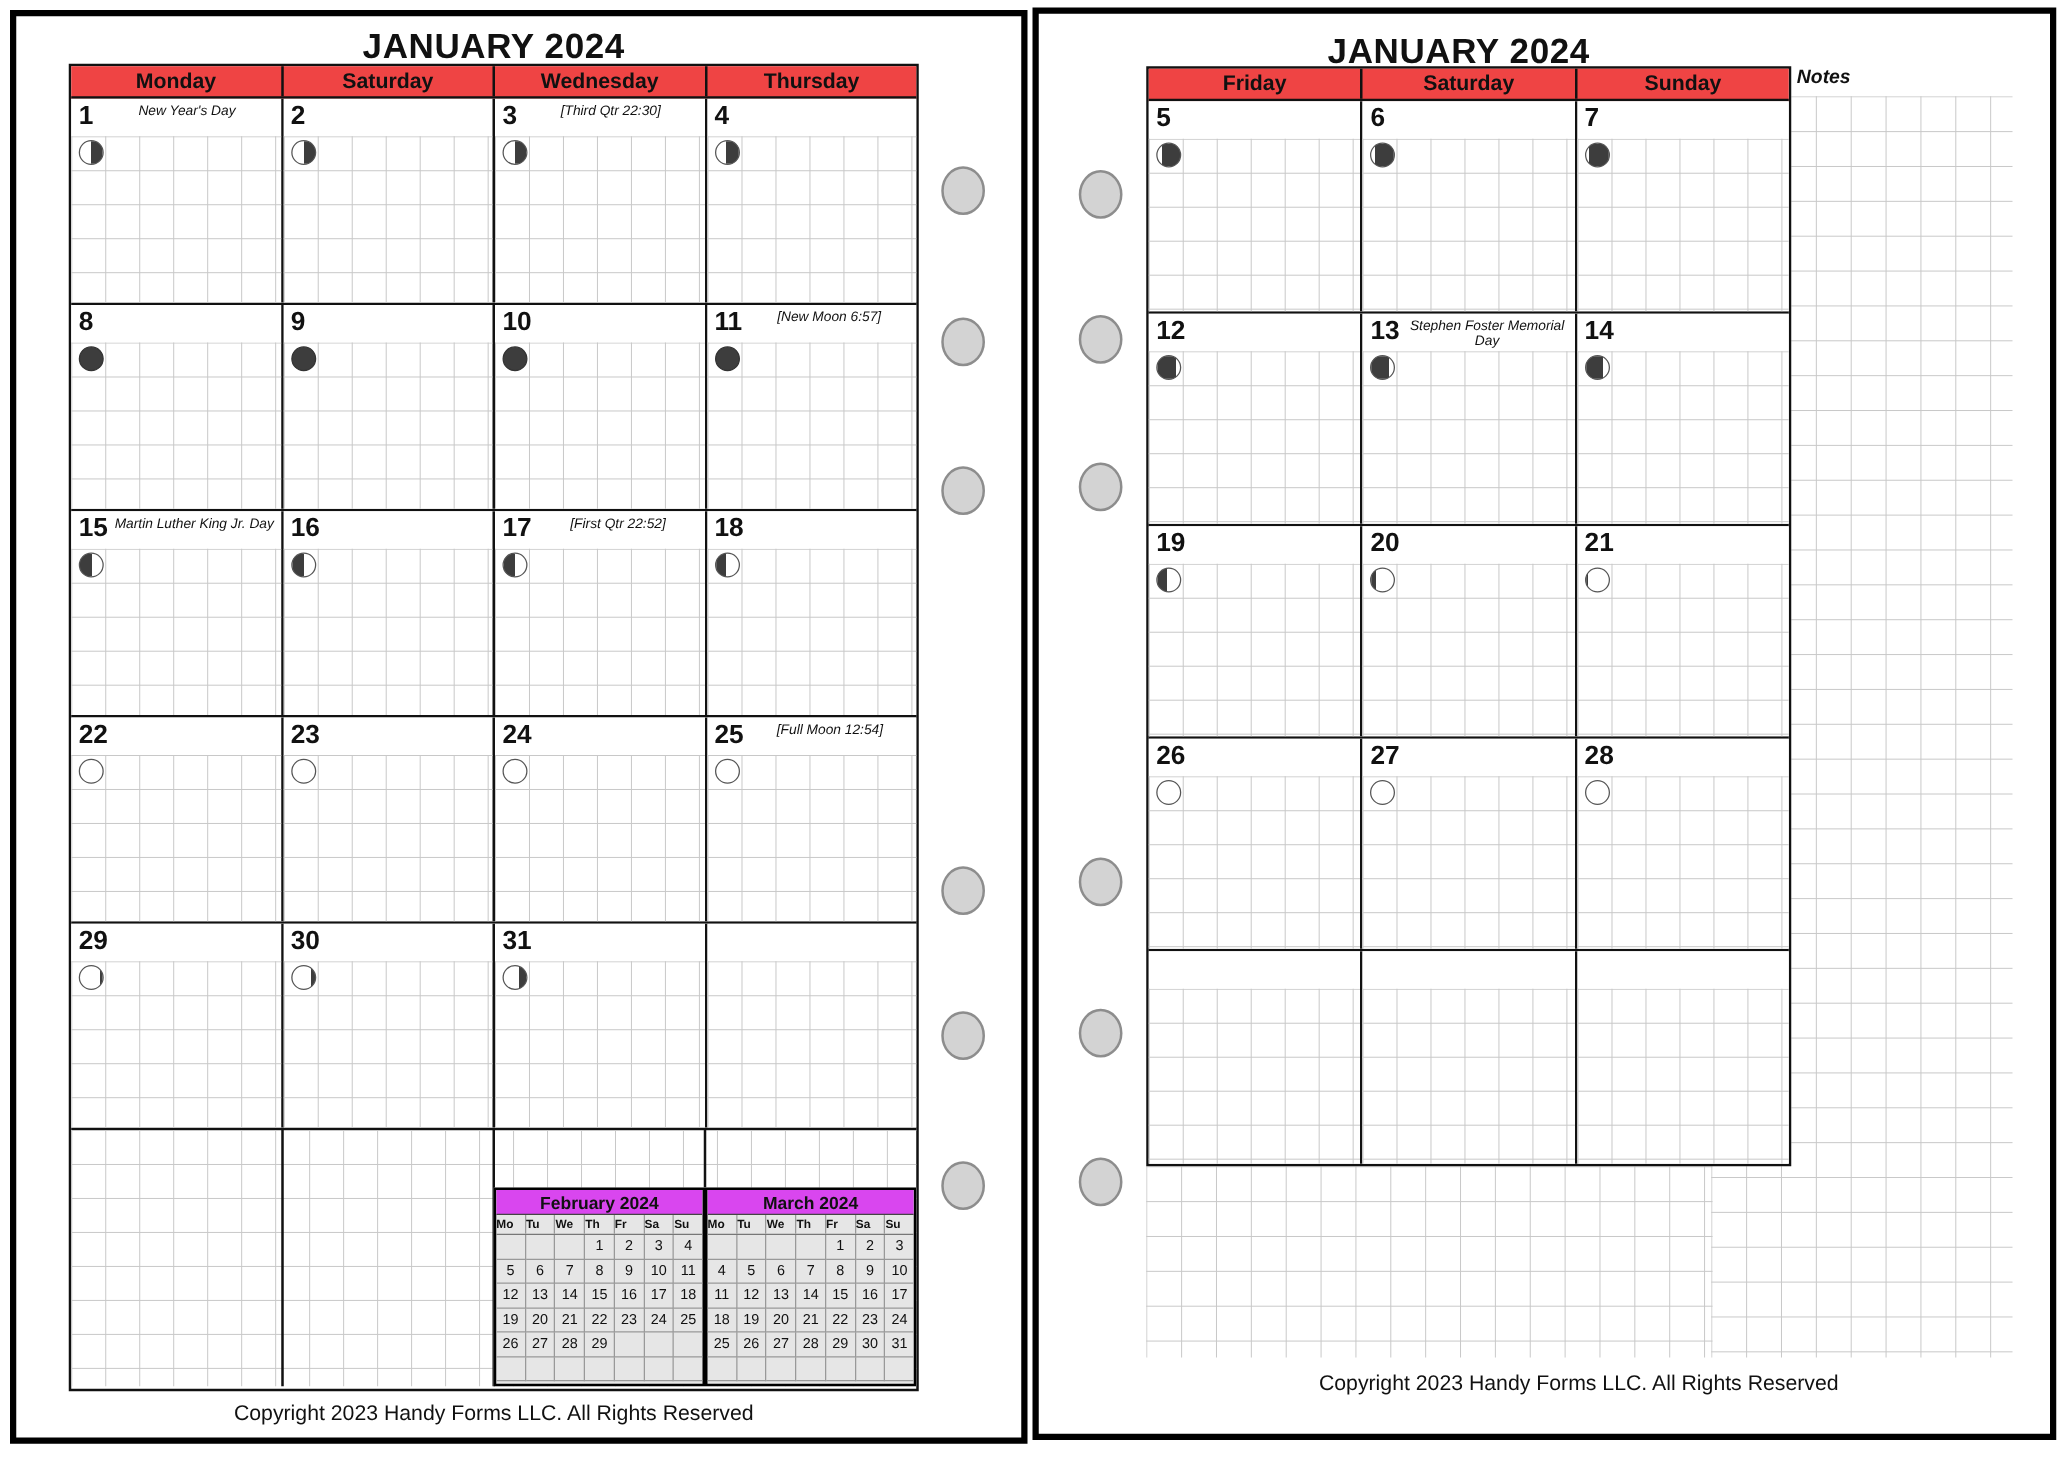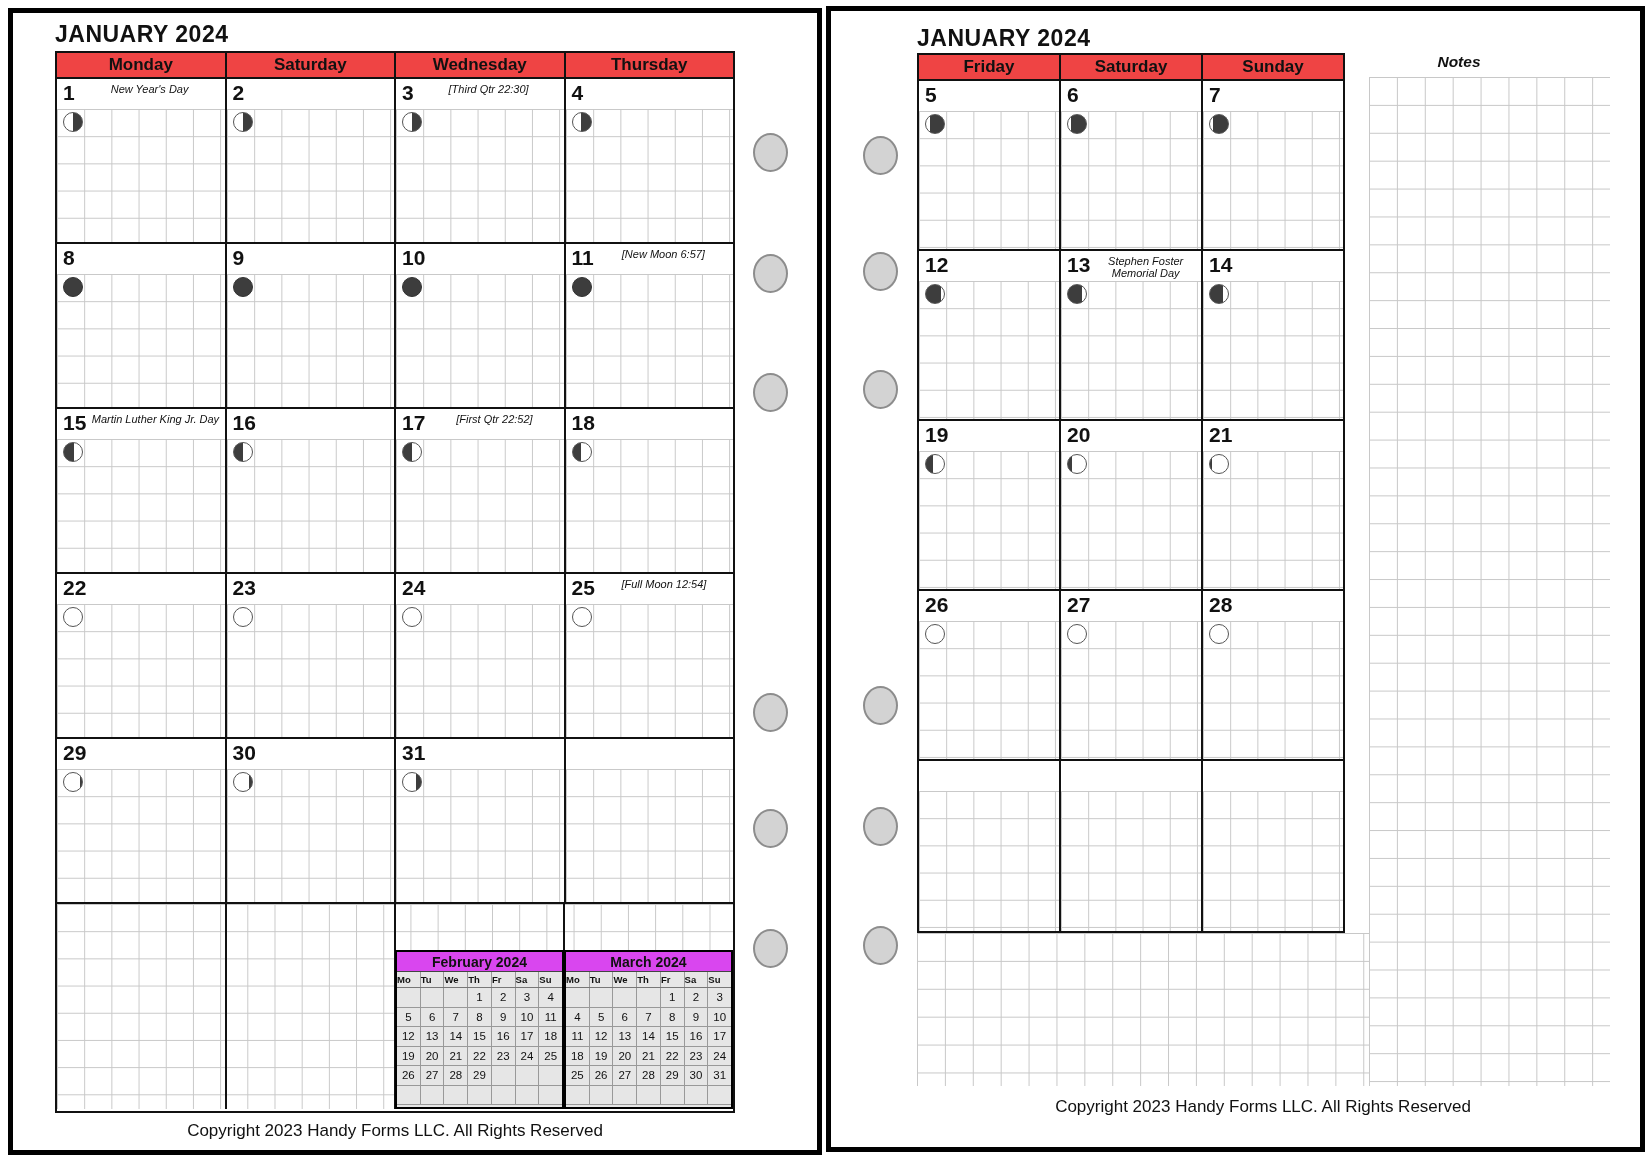--- a/index.html
+++ b/index.html
@@ -4,21 +4,21 @@
 <style>
   html,body{margin:0;padding:0;}
   body{
     position:relative;width:1652px;height:1166px;background:#ffffff;
     font-family:"Liberation Sans", sans-serif;color:#111;overflow:hidden;
   }
   *{box-sizing:border-box;}
   .page{position:absolute;background:#fff;border:5px solid #000;}
   #page-left{left:8px;top:8px;width:814px;height:1147px;}
   #page-right{left:826px;top:6px;width:819px;height:1146px;}
-  .page-title{position:absolute;font-size:23px;font-weight:bold;letter-spacing:.5px;}
+  .page-title{position:absolute;text-align:center;font-size:28px;font-weight:bold;letter-spacing:.5px;}
   .cal{position:absolute;border:2px solid #111;background:#fff;}
   .hdr-row{display:flex;height:26px;background:#ef4444;border-bottom:2px solid #111;}
   .hdr-cell{flex:1;text-align:center;font-weight:bold;font-size:17px;line-height:23px;border-right:2px solid #111;}
   .hdr-cell:last-child{border-right:none;}
   .week-row{display:flex;height:165px;border-bottom:2px solid #111;}
   #right-weeks .week-row{height:170px;}
   #right-weeks .week-row:last-child{border-bottom:none;}
   .day-cell{flex:1;display:flex;flex-direction:column;border-right:2px solid #111;background:#fff;}
   .day-cell:last-child{border-right:none;}
   .band{height:30px;display:flex;align-items:flex-start;}
@@ -391,21 +391,21 @@
   </div>
 
 <div class="page" id="page-right">
   <div class="page-title" style="left:86px;top:14px;width:500px;">JANUARY 2024</div>
 
   <div class="notes-label" style="left:548px;top:42px;width:160px;">Notes</div>
 
   <div class="biggrid" style="left:538px;top:66px;width:241px;height:1009px;"></div>
   <div class="biggrid" style="left:86px;top:922px;width:453px;height:153px;"></div>
 
-  <div class="cal" style="left:86px;top:42px;width:428px;height:880px;">
+  <div class="cal" style="left:86px;top:42px;width:516px;height:880px;">
     <div class="hdr-row" id="right-headers">
         <div class="hdr-cell">Friday</div>
         <div class="hdr-cell">Saturday</div>
         <div class="hdr-cell">Sunday</div>
       </div>
     <div id="right-weeks">
         <div class="week-row">
           <div class="day-cell">
             <div class="band">
               <span class="num">5</span>

